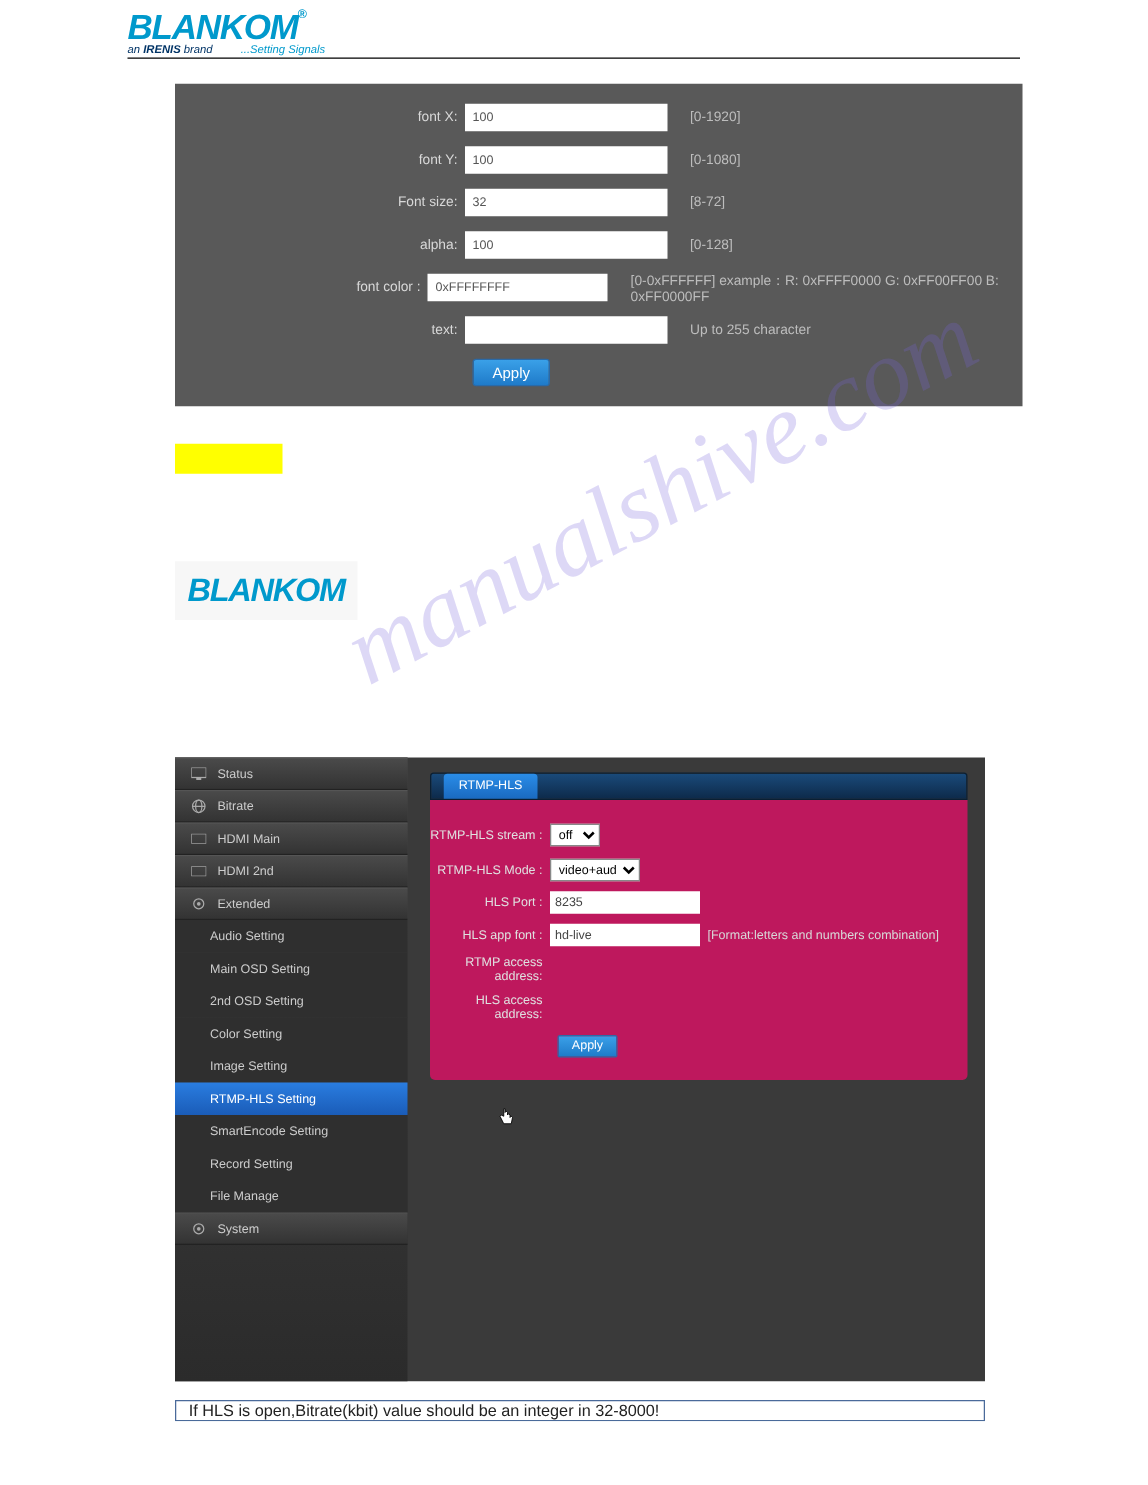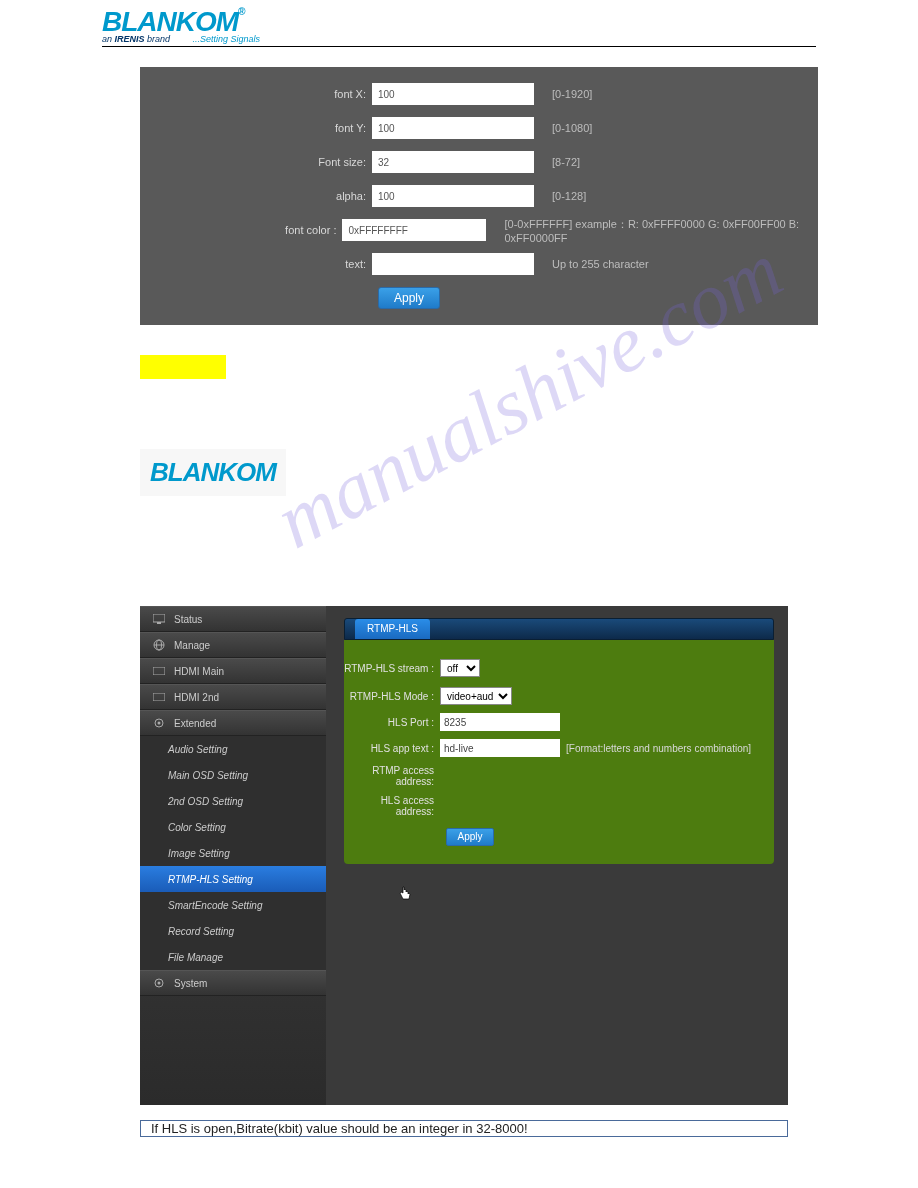--- a/index.html
+++ b/index.html
@@ -27,28 +27,28 @@
   .logo2 { color: #0099cc; font-weight: bold; font-size: 26px; font-style: italic; letter-spacing: -1px; }
 
   
   .watermark { position: absolute; left: 250px; top: 350px; font-size: 80px; color: rgba(120,100,220,0.25); transform: rotate(-28deg); pointer-events: none; font-family: Georgia, serif; font-style: italic; z-index: 5; }
 
   
   .panel2 { margin: 110px 130px 15px 140px; display: flex; background: #3a3a3a; height: 499px; position: relative; }
   .sidebar { width: 186px; background: linear-gradient(#444,#2b2b2b); }
   .side-item { display: flex; align-items: center; height: 26px; padding-left: 12px; color: #ccc; font-size: 10px; border-top: 1px solid #555; border-bottom: 1px solid #222; background: linear-gradient(#4a4a4a,#333); cursor: pointer; }
   .side-item .ic { width: 14px; height: 14px; margin-right: 8px; display: inline-flex; align-items: center; justify-content: center; }
-  .side-sub { height: 26px; padding-left: 28px; color: #ccc; font-size: 10px; display: flex; align-items: center; background: #2f2f2f; cursor: pointer; font-style: italic; }
+  .side-sub { height: 26px; padding-left: 28px; color: #ccc; font-size: 10px; display: flex; align-items: center; background: #2f2f2f; cursor: pointer; }
   .side-sub.active { background: linear-gradient(#2a7de0,#1a5cb8); color: #fff; }
   .cursor-hand { position: absolute; left: 258px; top: 280px; width: 14px; height: 16px; pointer-events: none; }
 
   .content2 { flex: 1; padding: 12px 14px 0 18px; }
   .tab-bar { background: linear-gradient(#1a4a7a,#0d2a4a); height: 22px; border-radius: 3px 3px 0 0; display: flex; align-items: flex-end; border: 1px solid #0a1f33; text-align: right; }
   .tab-active { background: linear-gradient(#2a8de8,#1a6ac0); color: #fff; font-size: 10px; height: 20px; line-height: 20px; padding: 0 12px; border-radius: 3px 3px 0 0; margin-left: 10px; }
-  .form2 { background: #4d7c0f; border-radius: 0 0 4px 4px; padding: 14px 0 18px; }
+  .form2 { background: #be185d; border-radius: 0 0 4px 4px; padding: 14px 0 18px; }
   .row2 { display: flex; align-items: center; height: 24px; margin-bottom: 2px; }
   .lbl2 { width: 96px; text-align: right; color: #e0e0e0; font-size: 10px; padding-right: 6px; line-height: 11px; }
   .lbl2.mline { height: auto; }
   .sel2 { height: 18px; font-size: 10px; background: #fff; border: 1px solid #888; padding: 0 2px; }
   .inp2 { width: 120px; height: 18px; font-size: 10px; background: #fff; border: none; padding: 0 4px; color: #444; }
   .hint2 { color: #d8d8d8; font-size: 10px; margin-left: 6px; }
   .apply2 { margin-left: 102px; margin-top: 8px; width: 48px; height: 18px; background: linear-gradient(#3aa0e8,#1f7bc9); color: #fff; border: 1px solid #2a6aa8; border-radius: 2px; font-size: 10px; text-align: center; line-height: 16px; cursor: pointer; }
 
   .note-box { margin: 12px 130px 0 140px; border: 1px solid #4a6a9a; padding: 0 10px; font-size: 13px; color: #222; }
 
@@ -128,21 +128,21 @@
       <span>Status</span>
     </div>
     <div class="side-item">
       <span class="ic">
           <svg width="12" height="12" viewBox="0 0 12 12">
             <circle cx="6" cy="6" r="5" fill="none" stroke="#aaa" stroke-width="1"></circle>
             <line x1="1" y1="6" x2="11" y2="6" stroke="#aaa" stroke-width="1"></line>
             <ellipse cx="6" cy="6" rx="2.5" ry="5" fill="none" stroke="#aaa" stroke-width="1"></ellipse>
           </svg>
         </span>
-      <span>Manage</span>
+      <span>Bitrate</span>
     </div>
     <div class="side-item">
       <span class="ic">
           <svg width="12" height="8" viewBox="0 0 12 8">
             <rect x="0" y="0" width="12" height="8" fill="none" stroke="#aaa" stroke-width="1"></rect>
           </svg>
         </span>
       <span>HDMI Main</span>
     </div>
     <div class="side-item">
@@ -197,21 +197,21 @@
         </div>
       <div class="row2">
           <div class="lbl2">RTMP-HLS Mode :</div>
           <select class="sel2" style="width:72px"><option>video+audio</option></select>
         </div>
       <div class="row2">
           <div class="lbl2">HLS Port :</div>
           <input class="inp2" value="8235" style="">
         </div>
       <div class="row2">
-          <div class="lbl2">HLS app text :</div>
+          <div class="lbl2">HLS app font :</div>
           <input class="inp2" value="hd-live" style="">
           <div class="hint2">[Format:letters and numbers combination]</div>
         </div>
       <div class="row2" style="height:28px">
           <div class="lbl2 mline">RTMP access address:</div>
         </div>
       <div class="row2" style="height:28px">
           <div class="lbl2 mline">HLS access address:</div>
         </div>
       <div class="apply2">Apply</div>

